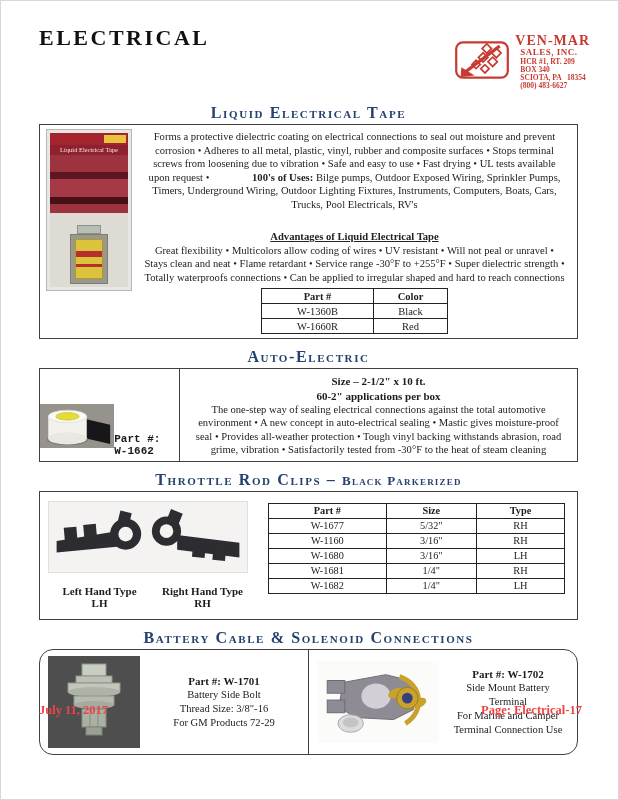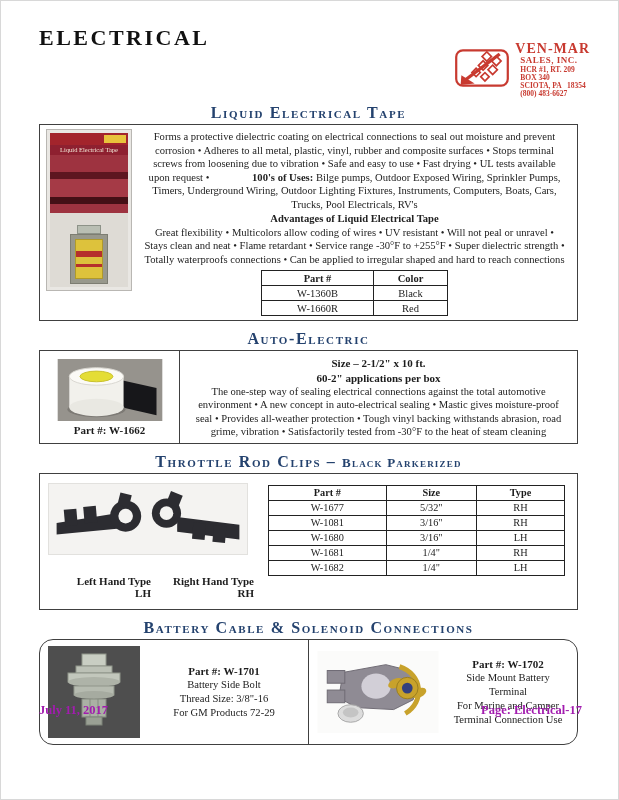--- a/index.html
+++ b/index.html
@@ -6,21 +6,21 @@
   body { background: #f2f2f2; font-family: "Liberation Serif", serif; }
   .page {
     width: 619px; height: 800px; margin: 0 auto; background: #fff;
     border: 1px solid #d8d8d8; position: relative;
     padding: 24px 40px 0 38px; color: #1c1c1c;
   }
 
   
   .header { display: flex; justify-content: space-between; align-items: flex-start; height: 70px; }
   .page-title { font-size: 22px; font-weight: bold; letter-spacing: 2.5px; color: #111; text-align: center; }
-  .logo { display: flex; gap: 5px; color: #c83a30; margin-right: -12px; margin-top: 16px; font-family: Liberation Serif, serif; }
+  .logo { display: flex; gap: 5px; color: #c83a30; margin-right: -12px; margin-top: 8px; font-family: Liberation Serif, serif; }
   .logo-text { line-height: 1.08; }
   .logo-name { font-size: 14px; font-weight: bold; letter-spacing: 1px; }
   .logo-sub  { font-size: 9px;  font-weight: bold; letter-spacing: .5px; margin-left: 5px; }
   .logo-line { font-size: 7.5px; font-weight: bold; white-space: pre; margin-left: 5px; }
 
   
   .sec-heading {
     text-align: center; color: #24426e; font-weight: bold;
     font-variant: small-caps; font-size: 16px; letter-spacing: 1.6px;
     margin: 9px 0 2px;
@@ -37,58 +37,58 @@
   .tp-brand { position: absolute; right: 2px; top: 2px; width: 22px; height: 8px; background: #e8c33b; }
   .tp-title { background: #8e2030; color: #f3e9d8; font-size: 6.5px; text-align: center; line-height: 10px; height: 10px; overflow: hidden; white-space: nowrap; }
   .tp-photo { height: 58px; background: linear-gradient(#9e3340 0 30%, #5e1620 30% 42%, #a53a46 42% 72%, #451016 72% 84%, #9e3340 84% 100%); }
   .tp-bottom { height: 74px; background: #dedbd5; display: flex; justify-content: center; align-items: flex-end; padding-bottom: 3px; }
   .tp-cap { width: 24px; height: 9px; background: #b9beb3; margin: 0 auto; border: 1px solid #8d9288; }
   .tp-body { width: 38px; height: 50px; background: #98988c; border: 1px solid #7d7d72; display: flex; align-items: center; justify-content: center; }
   .tp-label { width: 28px; height: 40px; border: 1px solid #b09a2a;
     background: linear-gradient(#ddc23c 0 28%, #b5302c 28% 46%, #ddc23c 46% 62%, #b5302c 62% 72%, #ddc23c 72% 100%); }
 
   .liquid-text { flex: 1; text-align: center; font-size: 10.6px; line-height: 1.28; padding: 1px 4px 0 8px; color: #222; }
-  .advantages { font-weight: bold; margin-top: 1px; }
+  .advantages { font-weight: bold; text-decoration: underline; margin-top: 19px; }
   .b { font-weight: bold; margin-left: 40px; }
 
   table.data-table { border-collapse: collapse; font-size: 10.5px; }
   table.data-table th, table.data-table td { border: 1px solid #222; padding: 0 6px; text-align: center; height: 15px; }
   table.data-table th { font-weight: bold; }
   .mini-table { margin: 4px auto 0; }
   .mini-table th, .mini-table td { min-width: 74px; }
   .mini-table th:first-child, .mini-table td:first-child { min-width: 112px; }
 
   
   .box-auto { display: flex; min-height: 90px; }
   .auto-left { width: 140px; flex: 0 0 140px; border-right: 1.5px solid #404040;
-    display: flex; flex-direction: column; align-items: center; justify-content: center; padding: 4px 0; }
+    display: flex; flex-direction: row; align-items: flex-end; justify-content: center; padding: 4px 0; font-family: Liberation Mono, monospace; }
   .auto-caption { font-weight: bold; font-size: 11px; margin-top: 3px; }
   .auto-right { flex: 1; text-align: center; font-size: 10.6px; line-height: 1.28; padding: 5px 12px 4px; }
   .bold-line { font-weight: bold; font-size: 11px; }
 
   
   .box-throttle { display: flex; padding: 9px 8px; }
   .clips-figure { width: 206px; flex: 0 0 206px; text-align: center; }
   .clips-img { background: #f4f3f1; border: 1px solid #e2e1de; }
-  .clips-captions { display: flex; margin-top: 20px; text-align: right; }
+  .clips-captions { display: flex; margin-top: 12px; }
   .clip-caption { flex: 1; font-weight: bold; font-size: 11px; line-height: 1.15; }
   .throttle-table { flex: 1; margin: 2px 4px 2px 14px; }
   .throttle-table table { width: 100%; }
   .throttle-table td, .throttle-table th { height: 13.5px; font-size: 10.3px; }
 
   
   .box-battery { display: flex; min-height: 106px; border-radius: 14px; }
   .battery-half { flex: 1; display: flex; align-items: center; gap: 8px; padding: 6px 8px; }
   .battery-half.right-half { border-left: 1.5px solid #404040; }
   .battery-text { flex: 1; text-align: center; font-size: 10.6px; line-height: 1.32; }
   .battery-part { font-weight: bold; font-size: 11px; }
 
   
   .footer { position: absolute; left: 38px; right: 36px; top: 702px;
-    display: flex; justify-content: space-between; font-weight: bold; font-size: 12.5px; color: #a21caf; }
+    display: flex; justify-content: space-between; font-weight: bold; font-size: 12.5px; color: #ef4444; }
 
   svg { display: block; }
 </style>
 </head>
 <body>
 
 <div class="page">
 
   <div class="header">
     <div class="page-title">ELECTRICAL</div>
@@ -226,21 +226,21 @@
               <th>Type</th>
             </tr>
           </thead>
         <tbody>
             <tr>
               <td>W-1677</td>
               <td>5/32"</td>
               <td>RH</td>
             </tr>
             <tr>
-              <td>W-1081</td>
+              <td>W-1160</td>
               <td>3/16"</td>
               <td>RH</td>
             </tr>
             <tr>
               <td>W-1680</td>
               <td>3/16"</td>
               <td>LH</td>
             </tr>
             <tr>
               <td>W-1681</td>

